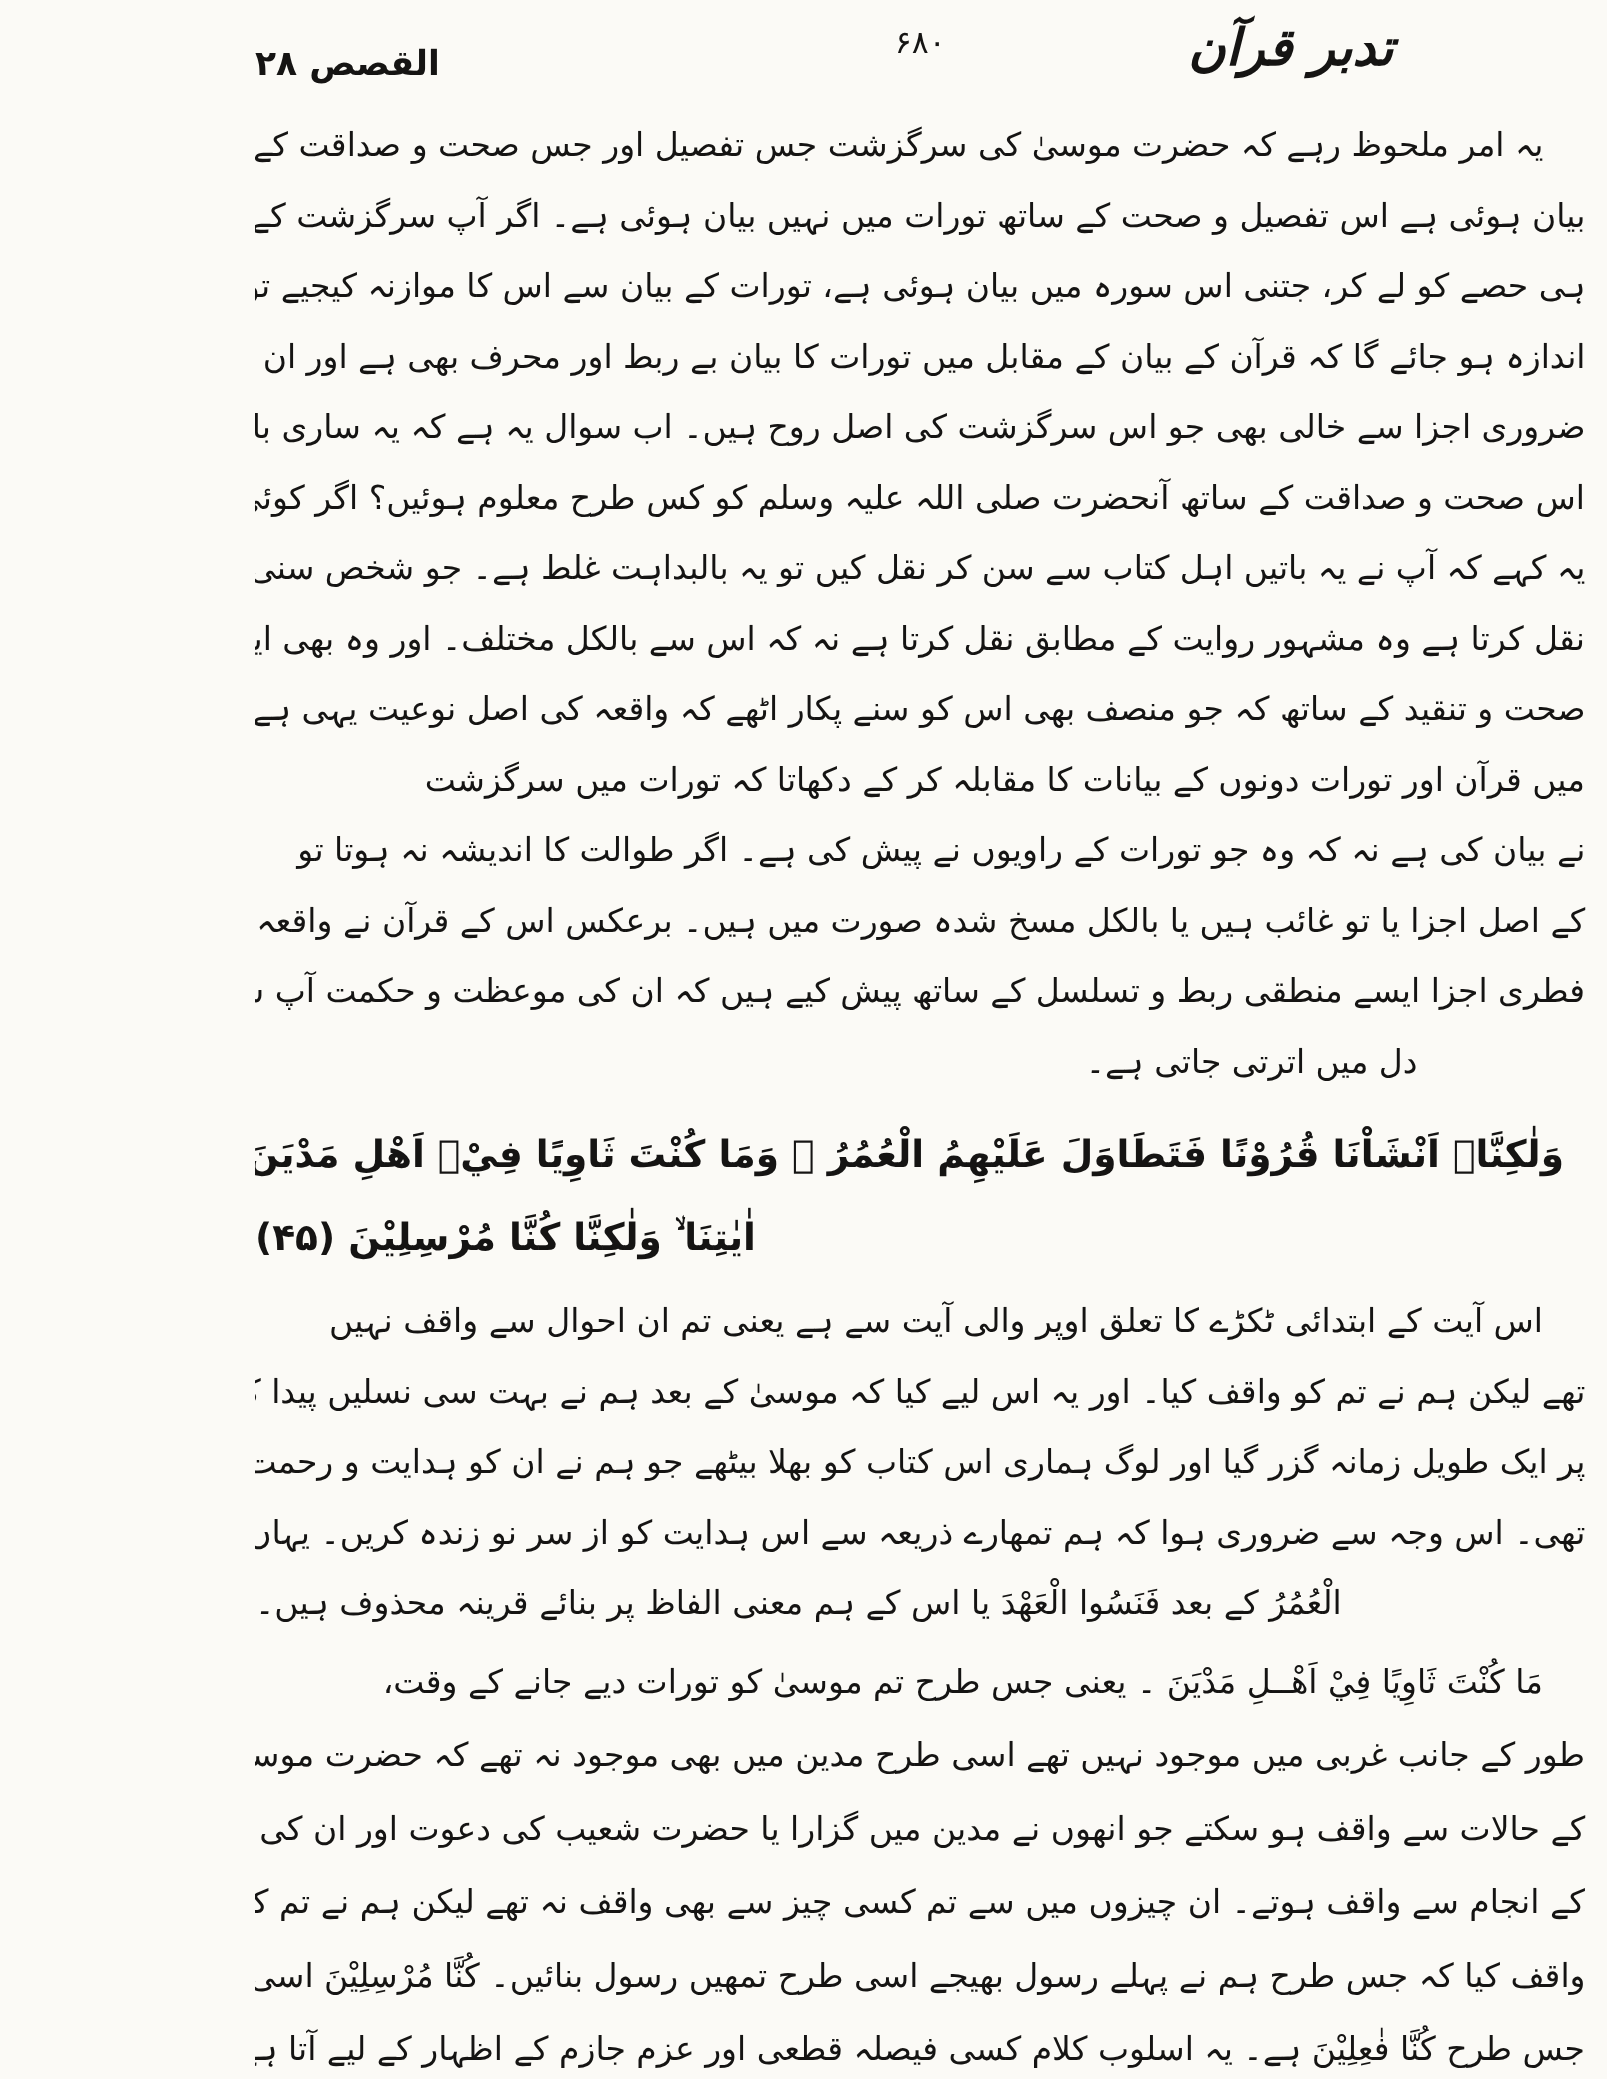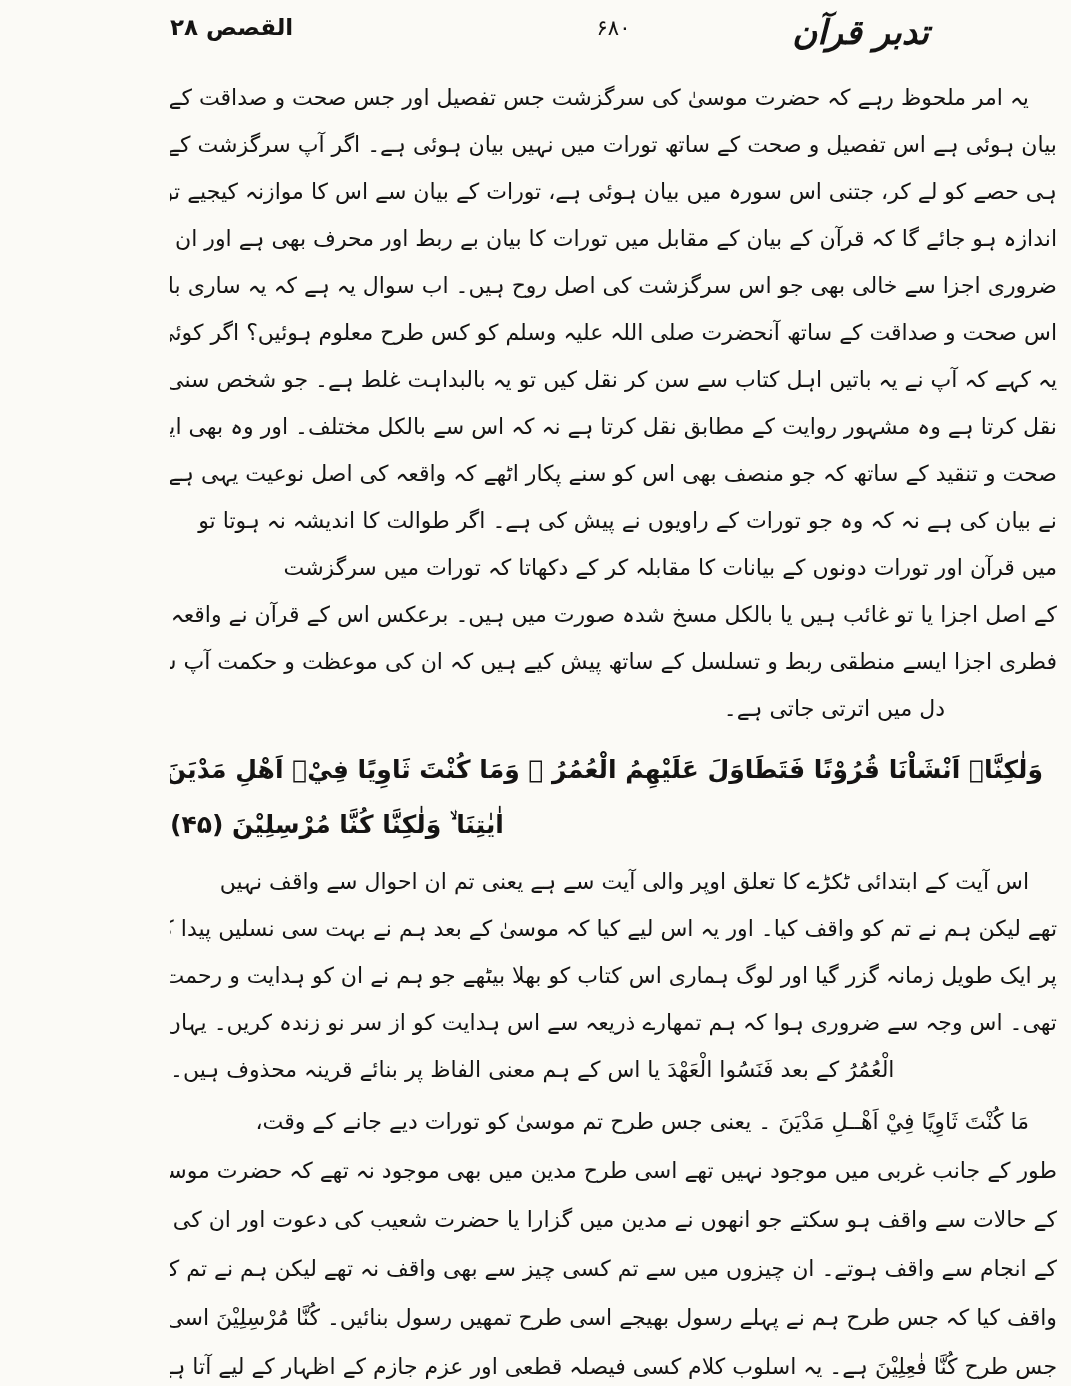--- a/index.html
+++ b/index.html
@@ -29,21 +29,21 @@
   .running-head .book-title {
     position: absolute; right: 128px; top: 2px;
     font-size: 34px; font-style: italic;
   }
   .running-head .page-no {
     position: absolute; right: 50%; top: 6px;
     transform: translateX(50%);
     font-size: 21px; font-weight: normal;
   }
   .running-head .surah-label {
-    position: absolute; left: 0; top: 4px;
+    position: absolute; left: 0; top: 20px;
     font-size: 23px;
   }
   .textblock { margin-top: 18px; }
   .line {
     direction: rtl;
     font-size: 22px;
     line-height: 47px;
     height: 47px;
     white-space: nowrap;
     text-align: justify;
@@ -93,22 +93,22 @@
     <div class="textblock para1">
       <div class="line first">یہ امر ملحوظ رہے کہ حضرت موسیٰ کی سرگزشت جس تفصیل اور جس صحت و صداقت کے ساتھ قرآن میں</div>
       <div class="line">بیان ہوئی ہے اس تفصیل و صحت کے ساتھ تورات میں نہیں بیان ہوئی ہے۔ اگر آپ سرگزشت کے اتنے</div>
       <div class="line">ہی حصے کو لے کر، جتنی اس سورہ میں بیان ہوئی ہے، تورات کے بیان سے اس کا موازنہ کیجیے تو آپ کو</div>
       <div class="line">اندازہ ہو جائے گا کہ قرآن کے بیان کے مقابل میں تورات کا بیان بے ربط اور محرف بھی ہے اور ان تمام</div>
       <div class="line">ضروری اجزا سے خالی بھی جو اس سرگزشت کی اصل روح ہیں۔ اب سوال یہ ہے کہ یہ ساری باتیں</div>
       <div class="line">اس صحت و صداقت کے ساتھ آنحضرت صلی اللہ علیہ وسلم کو کس طرح معلوم ہوئیں؟ اگر کوئی ہٹ دھرم</div>
       <div class="line">یہ کہے کہ آپ نے یہ باتیں اہل کتاب سے سن کر نقل کیں تو یہ بالبداہت غلط ہے۔ جو شخص سنی سنائی بات</div>
       <div class="line">نقل کرتا ہے وہ مشہور روایت کے مطابق نقل کرتا ہے نہ کہ اس سے بالکل مختلف۔ اور وہ بھی ایسی</div>
       <div class="line">صحت و تنقید کے ساتھ کہ جو منصف بھی اس کو سنے پکار اٹھے کہ واقعہ کی اصل نوعیت یہی ہے جو قرآن</div>
+      <div class="line">میں قرآن اور تورات دونوں کے بیانات کا مقابلہ کر کے دکھاتا کہ تورات میں سرگزشت</div>
       <div class="line">نے بیان کی ہے نہ کہ وہ جو تورات کے راویوں نے پیش کی ہے۔ اگر طوالت کا اندیشہ نہ ہوتا تو</div>
-      <div class="line">میں قرآن اور تورات دونوں کے بیانات کا مقابلہ کر کے دکھاتا کہ تورات میں سرگزشت</div>
       <div class="line">کے اصل اجزا یا تو غائب ہیں یا بالکل مسخ شدہ صورت میں ہیں۔ برعکس اس کے قرآن نے واقعہ کے تمام</div>
       <div class="line">فطری اجزا ایسے منطقی ربط و تسلسل کے ساتھ پیش کیے ہیں کہ ان کی موعظت و حکمت آپ سے آپ</div>
       <div class="line tail-right">دل میں اترتی جاتی ہے۔</div>
     </div>
 
     <div class="verse">
       <div class="vline first-v">وَلٰكِنَّاۤ اَنْشَاْنَا قُرُوْنًا فَتَطَاوَلَ عَلَيْهِمُ الْعُمُرُ ۚ وَمَا كُنْتَ ثَاوِيًا فِيْۤ اَهْلِ مَدْيَنَ تَتْلُوْا عَلَيْهِمْ</div>
       <div class="vline tail-left">اٰيٰتِنَا ۙ وَلٰكِنَّا كُنَّا مُرْسِلِيْنَ (۴۵)</div>
     </div>
 

